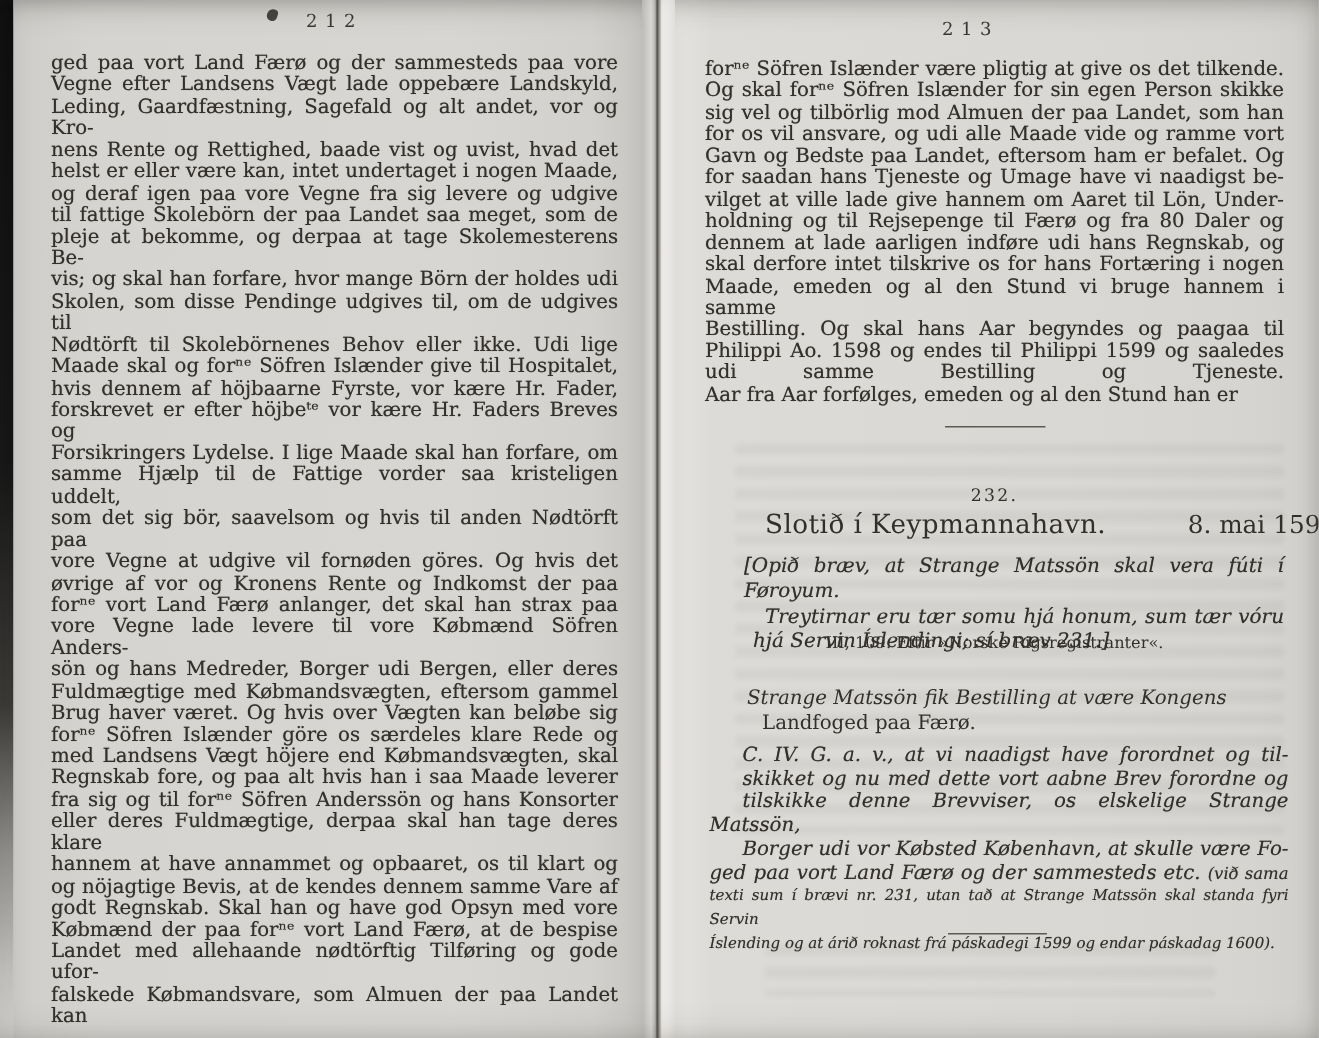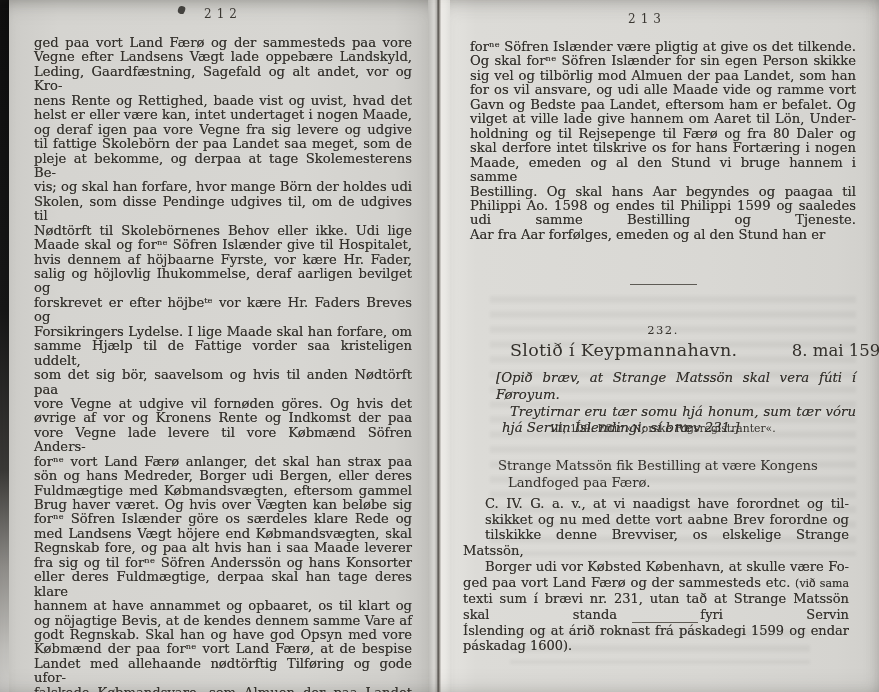--- a/index.html
+++ b/index.html
@@ -47,27 +47,27 @@
   .entry-title{font-size:17.5px;letter-spacing:.3px;}
   .entry-date{font-size:16.5px;}
   .note-block{left:46px;top:370px;width:360px;font-style:italic;
     font-size:13.3px;line-height:16.8px;text-shadow:0 0 .5px rgba(44,42,38,.55);}
   .note-block > span:nth-child(2){text-indent:14px;}
   .note-block > span:nth-child(3){text-indent:6px;}
   .source-block{left:8px;top:422px;width:410px;font-size:10.8px;line-height:14.8px;text-align:center;}
   .source-block > span{display:block;}
   .summary-block{left:20px;top:457px;width:386px;font-size:13.2px;line-height:17.4px;}
   .summary-block > span{display:block;}
-  .summary-block > span:nth-child(1){padding-left:28px;}
+  .summary-block > span:nth-child(1){padding-left:28px;font-style:italic;}
   .summary-block > span:nth-child(2){padding-left:38px;}
-  .body-block{left:13px;top:496px;width:386px;font-size:13.15px;line-height:15.7px;
-    text-shadow:0 0 .5px rgba(44,42,38,.55);}
+  .body-block{left:23px;top:496px;width:386px;font-size:13.15px;line-height:15.7px;
+    text-shadow:0 0 .5px rgba(44,42,38,.55);font-style:italic;}
   .body-block > span:first-child{text-indent:22px;}
   .small-text{font-size:11px;}
-  .small-lines > span{font-size:13px;}
+  .small-lines > span{font-size:10px;}
   .mixed-line{display:block;text-align:justify;text-align-last:justify;}
   .ink-mark{position:absolute;left:169px;top:6px;width:7px;height:8px;border-radius:60% 40% 50% 50%;
     background:#2c2a27;transform:rotate(18deg);opacity:.85;}
   .ghost{
     position:absolute;opacity:.055;filter:blur(1.6px);pointer-events:none;
     background:repeating-linear-gradient(180deg,#4a4a48 0 7px,transparent 7px 15px);
   }
   .ghost-a{left:40px;top:296px;width:366px;height:260px;}
   .ghost-b{left:60px;top:630px;width:300px;height:34px;}
   .vignette{position:absolute;inset:0;pointer-events:none;
@@ -90,29 +90,28 @@
         <span class="">nens Rente og Rettighed, baade vist og uvist, hvad det</span>
         <span class="">helst er eller være kan, intet undertaget i nogen Maade,</span>
         <span class="">og deraf igen paa vore Vegne fra sig levere og udgive</span>
         <span class="">til fattige Skolebörn der paa Landet saa meget, som de</span>
         <span class="">pleje at bekomme, og derpaa at tage Skolemesterens Be-</span>
         <span class="">vis; og skal han forfare, hvor mange Börn der holdes udi</span>
         <span class="">Skolen, som disse Pendinge udgives til, om de udgives til</span>
         <span class="">Nødtörft til Skolebörnenes Behov eller ikke.  Udi lige</span>
         <span class="">Maade skal og forⁿᵉ Söfren Islænder give til Hospitalet,</span>
         <span class="">hvis dennem af höjbaarne Fyrste, vor kære Hr. Fader,</span>
-        <span class="">salig og höjlovlig Ihukommelse, deraf aarligen bevilget og</span>
         <span class="">forskrevet er efter höjbeᵗᵉ vor kære Hr. Faders Breves og</span>
         <span class="">Forsikringers Lydelse.  I lige Maade skal han forfare, om</span>
         <span class="">samme Hjælp til de Fattige vorder saa kristeligen uddelt,</span>
         <span class="">som det sig bör, saavelsom og hvis til anden Nødtörft paa</span>
         <span class="">vore Vegne at udgive vil fornøden göres.  Og hvis det</span>
         <span class="">øvrige af vor og Kronens Rente og Indkomst der paa</span>
+        <span class="">forⁿᵉ vort Land Færø anlanger, det skal han strax paa</span>
         <span class="">vore Vegne lade levere til vore Købmænd Söfren Anders-</span>
-        <span class="">forⁿᵉ vort Land Færø anlanger, det skal han strax paa</span>
         <span class="">sön og hans Medreder, Borger udi Bergen, eller deres</span>
         <span class="">Fuldmægtige med Købmandsvægten, eftersom gammel</span>
         <span class="">Brug haver været.  Og hvis over Vægten kan beløbe sig</span>
         <span class="">forⁿᵉ Söfren Islænder göre os særdeles klare Rede og</span>
         <span class="">med Landsens Vægt höjere end Købmandsvægten, skal</span>
         <span class="">Regnskab fore, og paa alt hvis han i saa Maade leverer</span>
         <span class="">fra sig og til forⁿᵉ Söfren Anderssön og hans Konsorter</span>
         <span class="">eller deres Fuldmægtige, derpaa skal han tage deres klare</span>
         <span class="">hannem at have annammet og opbaaret, os til klart og</span>
         <span class="">og nöjagtige Bevis, at de kendes dennem samme Vare af</span>
@@ -130,22 +129,24 @@
     <div class="ghost ghost-b"></div>
 
     <div class="pagenum" style="left:4px;top:12px;width:386px;">213</div>
 
     <div class="textcol main-right jlines plain-last">
         <span class="">forⁿᵉ Söfren Islænder være pligtig at give os det tilkende.</span>
         <span class="">Og skal forⁿᵉ Söfren Islænder for sin egen Person skikke</span>
         <span class="">sig vel og tilbörlig mod Almuen der paa Landet, som han</span>
         <span class="">for os vil ansvare, og udi alle Maade vide og ramme vort</span>
         <span class="">Gavn og Bedste paa Landet, eftersom ham er befalet. Og</span>
+        <span class="">for saadan hans Tjeneste og Umage have vi naadigst be-</span>
         <span class="">vilget at ville lade give hannem om Aaret til Lön, Under-</span>
         <span class="">holdning og til Rejsepenge til Færø og fra 80 Daler og</span>
+        <span class="">dennem at lade aarligen indføre udi hans Regnskab, og</span>
         <span class="">skal derfore intet tilskrive os for hans Fortæring i nogen</span>
         <span class="">Maade, emeden og al den Stund vi bruge hannem i samme</span>
         <span class="">Bestilling.  Og skal hans Aar begyndes og paagaa til</span>
         <span class="">Philippi Ao. 1598 og endes til Philippi 1599 og saaledes</span>
         <span class="">udi samme Bestilling og Tjeneste.</span>
         <span class="">Aar fra Aar forfølges, emeden og al den Stund han er</span>
       </div>
 
     <div class="rule" style="left:180px;top:284px;width:67px;"></div>
 

